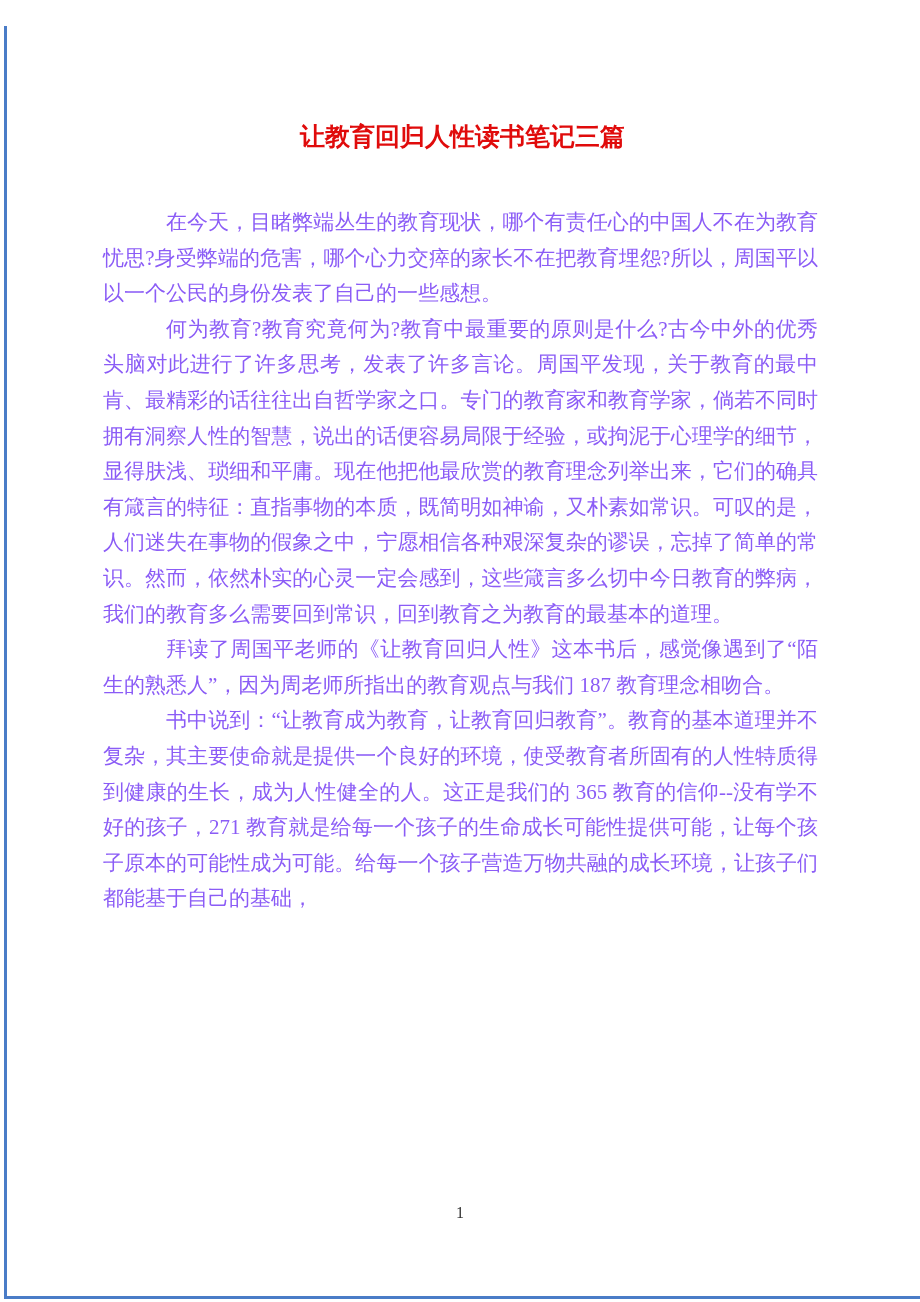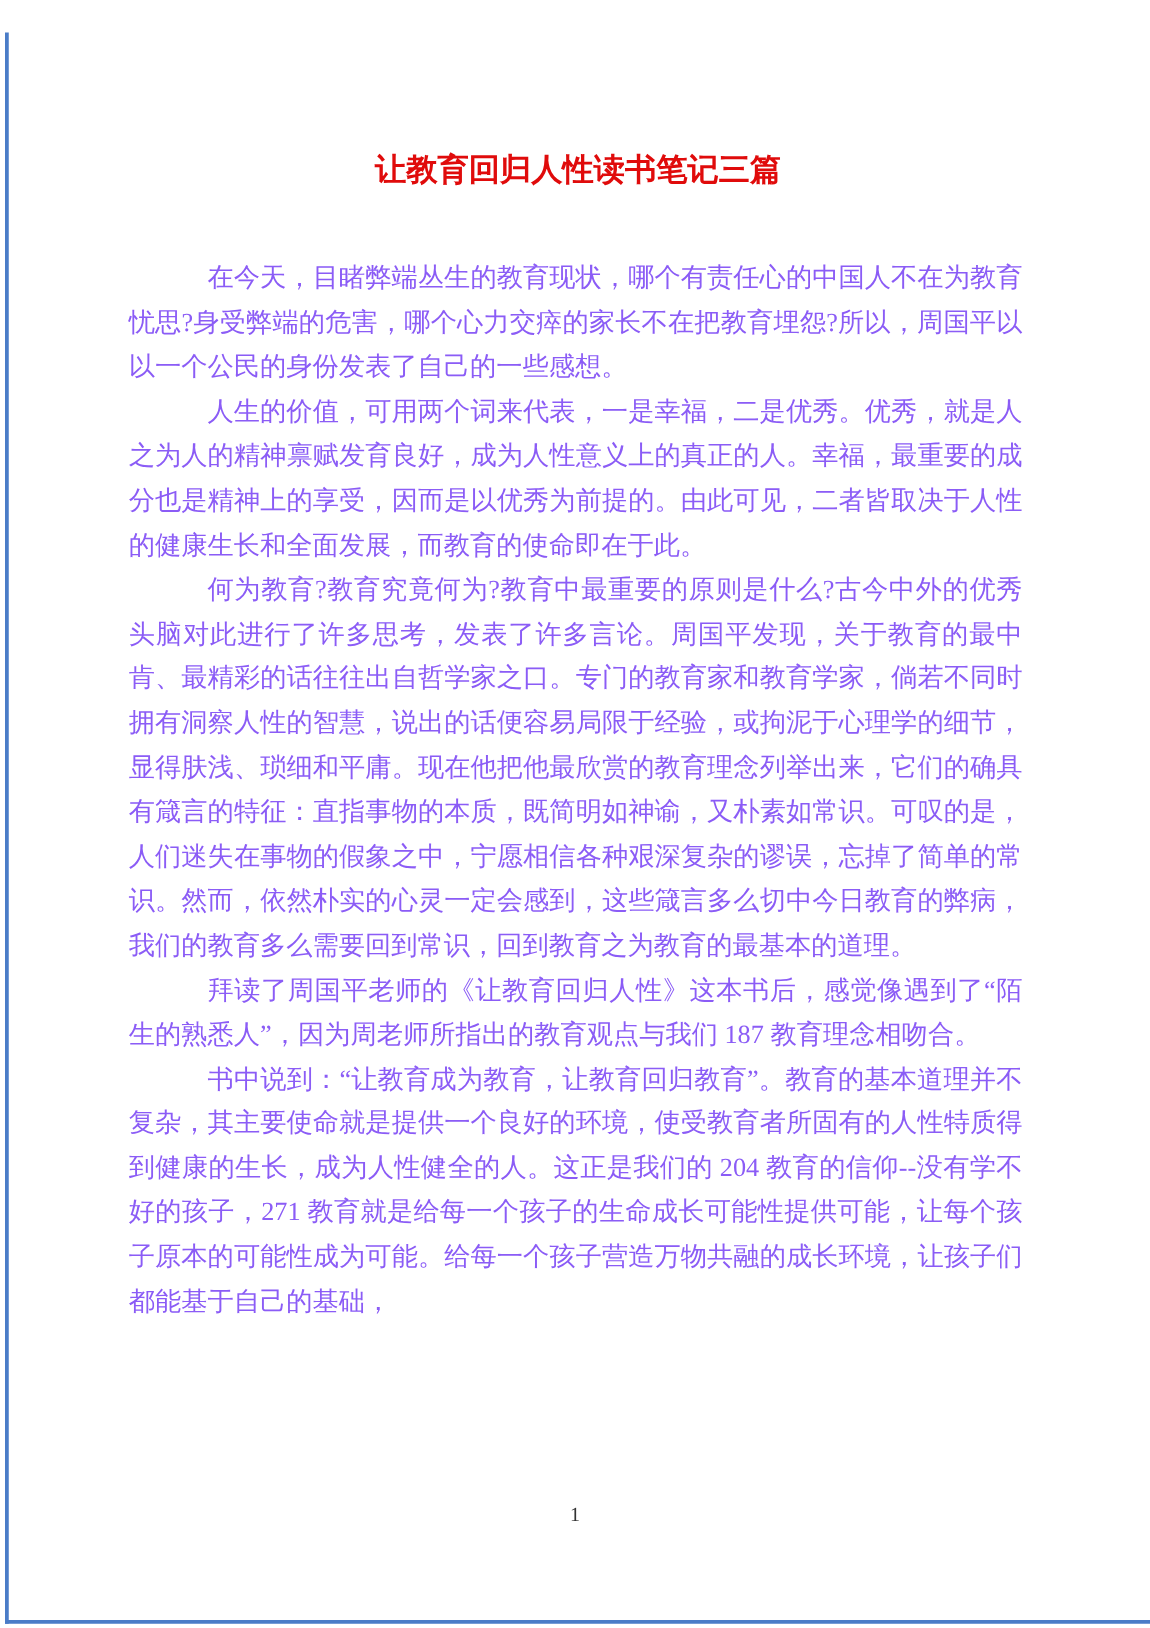--- a/index.html
+++ b/index.html
@@ -66,20 +66,19 @@
 <body>
 
 <div class="page">
   <div class="border-left" style="background: rgb(74, 124, 199);"></div>
   <div class="border-bottom" style="background: rgb(74, 124, 199);"></div>
 
   <h1 class="title" style="color: rgb(224, 11, 11);">让教育回归人性读书笔记三篇</h1>
 
   <div class="content">
     <p>在今天，目睹弊端丛生的教育现状，哪个有责任心的中国人不在为教育忧思?身受弊端的危害，哪个心力交瘁的家长不在把教育埋怨?所以，周国平以以一个公民的身份发表了自己的一些感想。</p>
-    <p>人生的价值，可用两个词来代表，一是幸福，二是优秀。优秀，就是人之为人的精神禀赋发育良好，成为人性意义上的真正的人。幸福，最重要的成分也是精神上的享受，因而是以优秀为前提的。由此可见，二者皆取决于人性的健康生长和全面发展，而教育的使命即在于此。</p>
     <p>何为教育?教育究竟何为?教育中最重要的原则是什么?古今中外的优秀头脑对此进行了许多思考，发表了许多言论。周国平发现，关于教育的最中肯、最精彩的话往往出自哲学家之口。专门的教育家和教育学家，倘若不同时拥有洞察人性的智慧，说出的话便容易局限于经验，或拘泥于心理学的细节，显得肤浅、琐细和平庸。现在他把他最欣赏的教育理念列举出来，它们的确具有箴言的特征：直指事物的本质，既简明如神谕，又朴素如常识。可叹的是，人们迷失在事物的假象之中，宁愿相信各种艰深复杂的谬误，忘掉了简单的常识。然而，依然朴实的心灵一定会感到，这些箴言多么切中今日教育的弊病，我们的教育多么需要回到常识，回到教育之为教育的最基本的道理。</p>
     <p>拜读了周国平老师的《让教育回归人性》这本书后，感觉像遇到了“陌生的熟悉人”，因为周老师所指出的教育观点与我们 187 教育理念相吻合。</p>
-    <p>书中说到：“让教育成为教育，让教育回归教育”。教育的基本道理并不复杂，其主要使命就是提供一个良好的环境，使受教育者所固有的人性特质得到健康的生长，成为人性健全的人。这正是我们的 204 教育的信仰--没有学不好的孩子，271 教育就是给每一个孩子的生命成长可能性提供可能，让每个孩子原本的可能性成为可能。给每一个孩子营造万物共融的成长环境，让孩子们都能基于自己的基础，</p>
+    <p>书中说到：“让教育成为教育，让教育回归教育”。教育的基本道理并不复杂，其主要使命就是提供一个良好的环境，使受教育者所固有的人性特质得到健康的生长，成为人性健全的人。这正是我们的 365 教育的信仰--没有学不好的孩子，271 教育就是给每一个孩子的生命成长可能性提供可能，让每个孩子原本的可能性成为可能。给每一个孩子营造万物共融的成长环境，让孩子们都能基于自己的基础，</p>
   </div>
 
   <div class="page-number">1</div>
 </div>
 
 </body></html>

